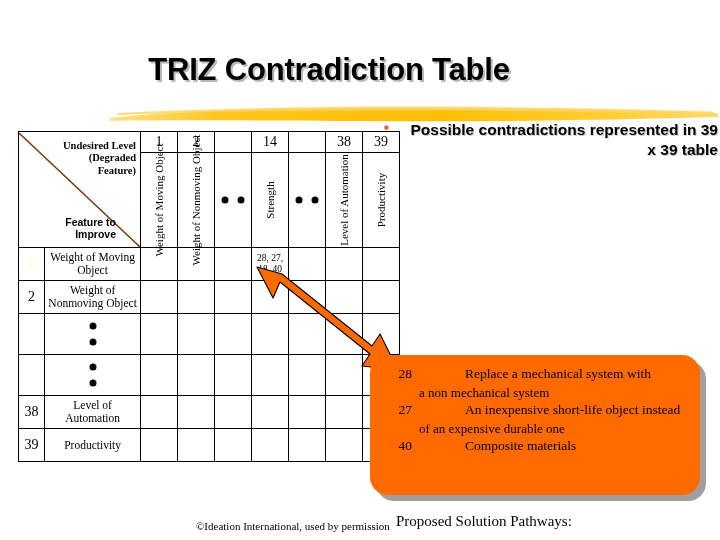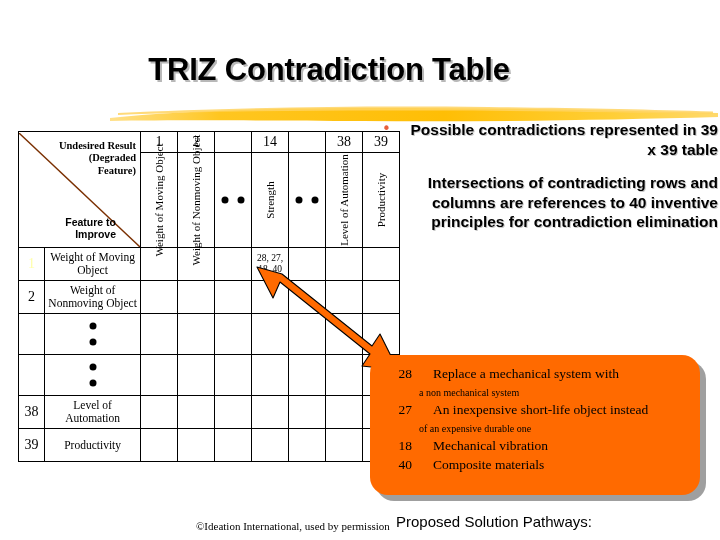--- a/index.html
+++ b/index.html
@@ -161,34 +161,34 @@
   #solution-list{
     position:absolute;left:16px;top:10px;right:8px;
   }
   .sol-row{display:flex;align-items:flex-start;margin-bottom:1px;}
   .sol-num{
     flex:0 0 26px;text-align:right;padding-right:21px;
     font-family:"Liberation Serif", serif;font-size:13.5px;line-height:17.5px;color:#000;
   }
   .sol-txt{
     flex:1 1 auto;
-    font-family:"Liberation Serif", serif;font-size:13.5px;line-height:17.5px;color:#000;
+    font-family:"Liberation Serif", serif;font-size:13.5px;line-height:17.5px;color:#000;margin-left:32px;
   }
   .sol-cont{ padding-left:33px;
-    font-family:"Liberation Serif", serif;font-size:10px;line-height:17.5px;color:#000;}
+    font-family:"Liberation Serif", serif;font-size:13px;line-height:17.5px;color:#000;}
 
   
   #credit-line{
     position:absolute;left:196px;top:520px;
     font-family:"Liberation Serif", serif;
     font-size:11px;color:#000;
   }
   #pathways-caption{
     position:absolute;left:396px;top:513px;
-    font-family:Liberation Sans, sans-serif;
+    font-family:Liberation Serif, serif;
     font-size:15px;color:#000;
   }
 </style>
 </head>
 <body>
 
 <div id="slide-title">TRIZ Contradiction Table</div>
 
 <svg id="brush-stroke" viewBox="0 0 612 19" preserveAspectRatio="none">
   <defs>
@@ -202,24 +202,20 @@
   </defs>
   <path d="M2,14 C70,7 160,4 270,4 C390,4 500,6 610,9 L610,13 C500,16 380,18 255,17 C150,16.3 60,16 2,17 Z" fill="url(#bg1)"></path>
   <path d="M10,9 C120,3.5 250,1.5 380,3 C470,4 540,5.5 605,7.5 L605,10 C520,8.5 430,7 330,6.6 C210,6.1 100,7 10,11 Z" fill="#FFD462" opacity="0.85"></path>
 </svg>
 
 <div id="bullets">
   <div class="bullet-row">
     <span class="bullet-dot">•</span>
     <span class="bullet-text">Possible contradictions represented in 39 x 39 table</span>
   </div>
-  <div class="bullet-row">
-    <span class="bullet-dot">•</span>
-    <span class="bullet-text">Intersections of contradicting rows and columns are references to 40 inventive principles for contradiction elimination</span>
-  </div>
 </div>
 
 <table id="contradiction-table">
   <colgroup>
     <col class="col-idx">
       <col class="col-lbl">
     <col class="col-d">
       <col class="col-d">
       <col class="col-d">
       <col class="col-d">
@@ -228,21 +224,21 @@
       <col class="col-d">
   </colgroup>
 
   <tbody>
       <tr>
     <td class="corner-cell" rowspan="2" colspan="2">
       <div class="corner-inner">
         <svg class="corner-diag" viewBox="0 0 121 114" preserveAspectRatio="none">
           <line x1="0" y1="0" x2="121" y2="114" stroke="#7a2f00" stroke-width="1.4"></line>
         </svg>
-        <div class="corner-undesired">Undesired Result (Degraded Feature)</div>
+        <div class="corner-undesired">Undesired Level (Degraded Feature)</div>
         <div class="corner-feature">Feature to Improve</div>
       </div>
     </td>
     <td class="num-head">1</td>
     <td class="num-head">2</td>
     <td class="num-head"></td>
     <td class="num-head hi">14</td>
     <td class="num-head"></td>
     <td class="num-head">38</td>
     <td class="num-head">39</td>
@@ -374,24 +370,20 @@
       <span class="sol-txt">Replace a mechanical system with</span>
     </div>
     <div class="sol-cont">a non mechanical system</div>
 
     <div class="sol-row">
       <span class="sol-num">27</span>
       <span class="sol-txt">An inexpensive short-life object instead</span>
     </div>
     <div class="sol-cont">of an expensive durable one</div>
 
-    <div class="sol-row">
-      <span class="sol-num">18</span>
-      <span class="sol-txt">Mechanical vibration</span>
-    </div>
 
     <div class="sol-row">
       <span class="sol-num">40</span>
       <span class="sol-txt">Composite materials</span>
     </div>
 
   </div>
 </div>
 
 <div id="credit-line">©Ideation International, used by permission</div>

